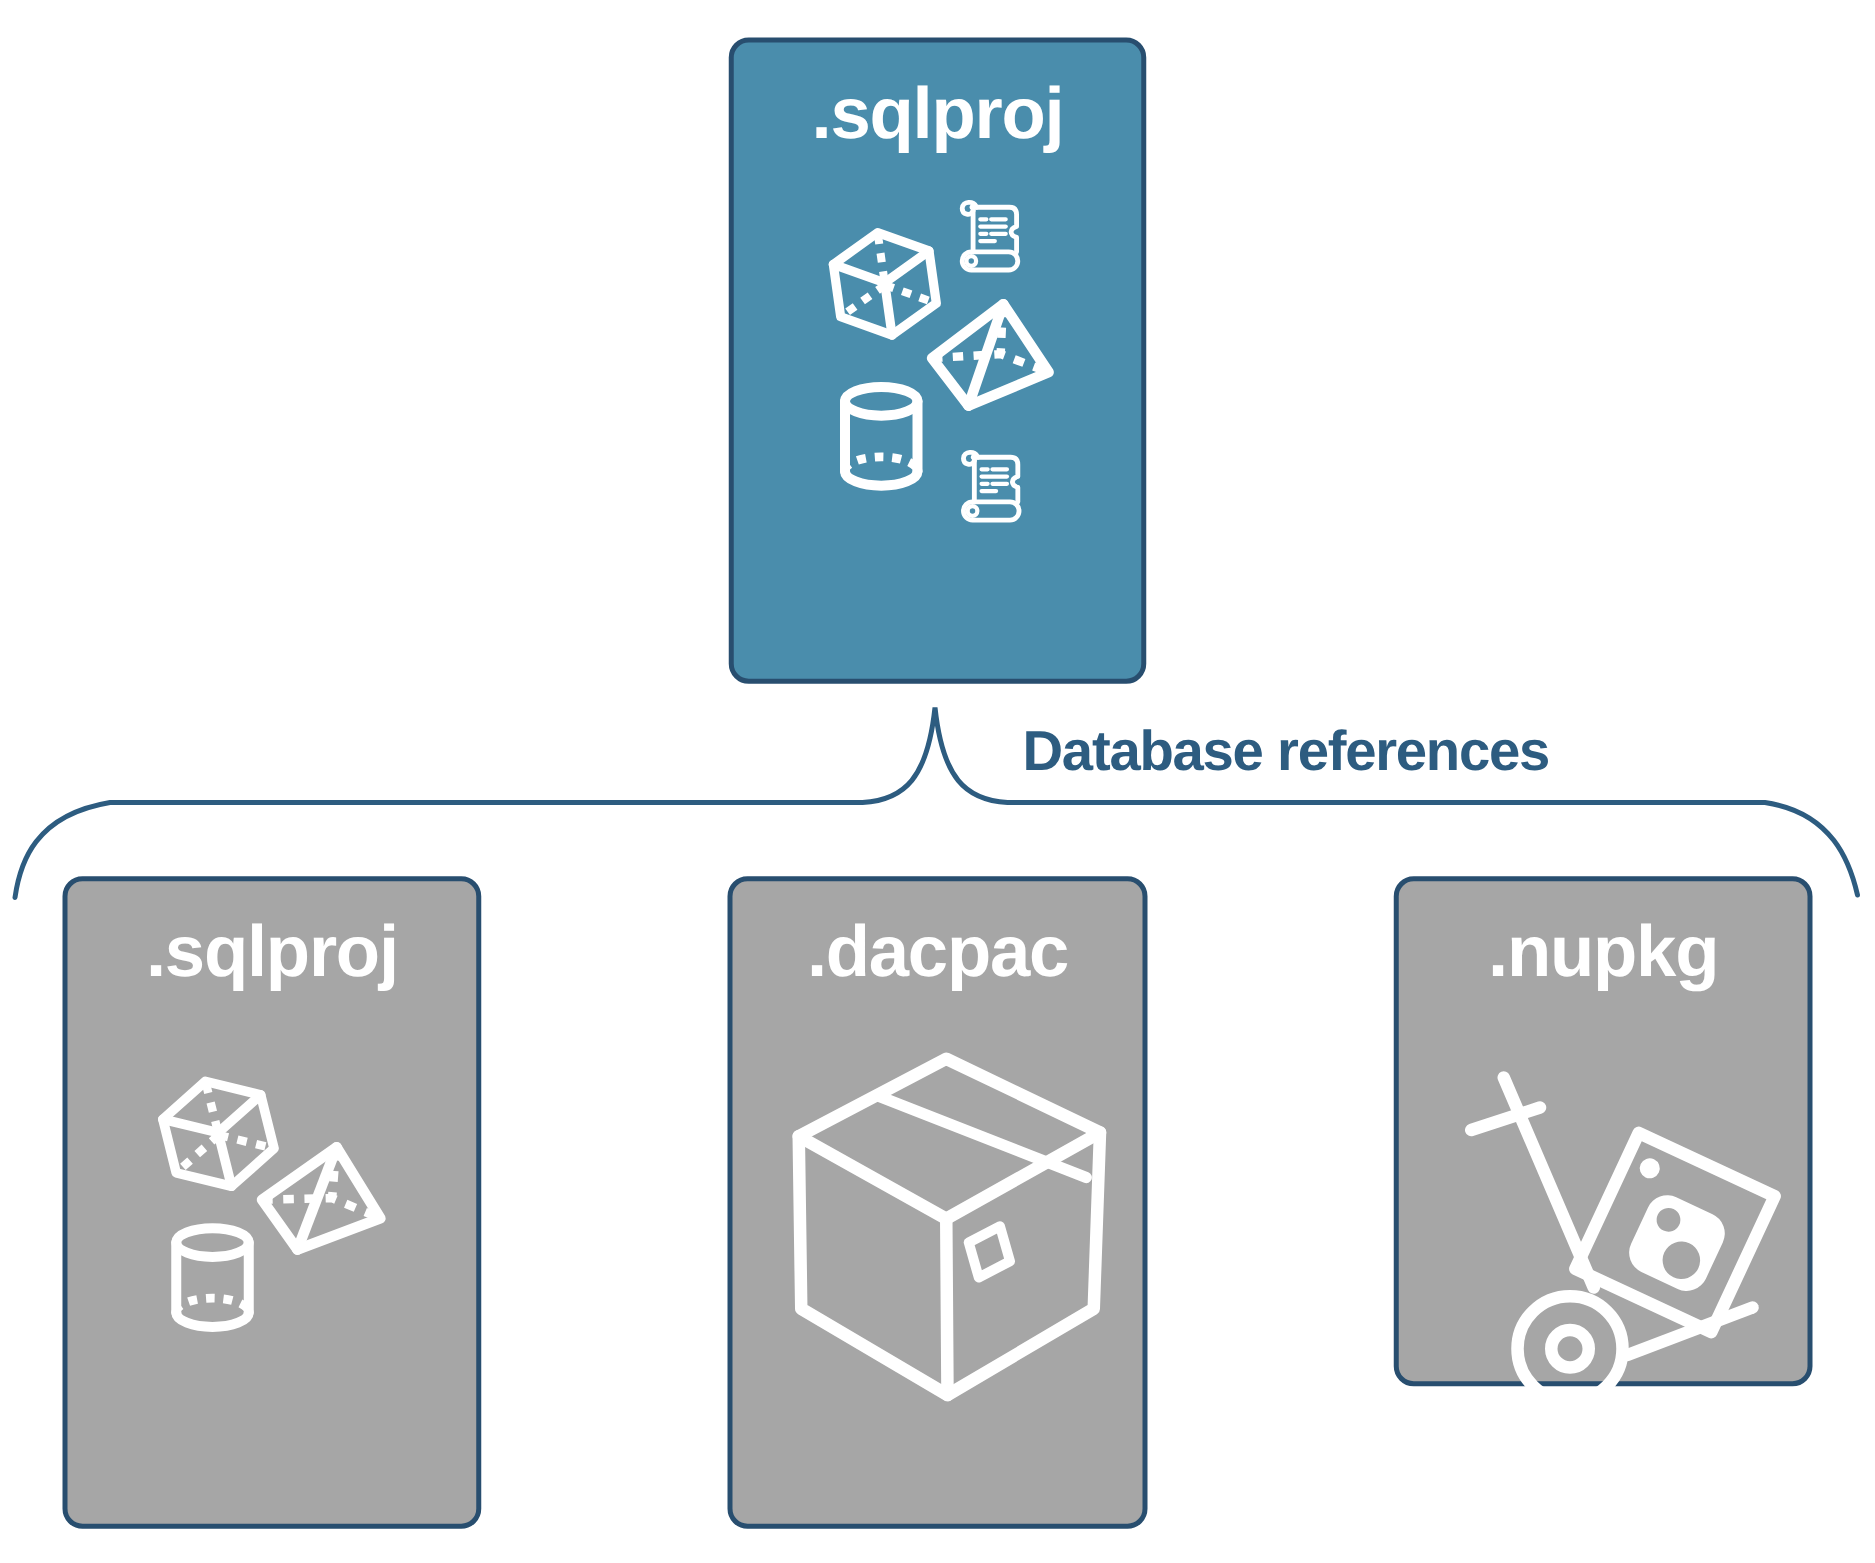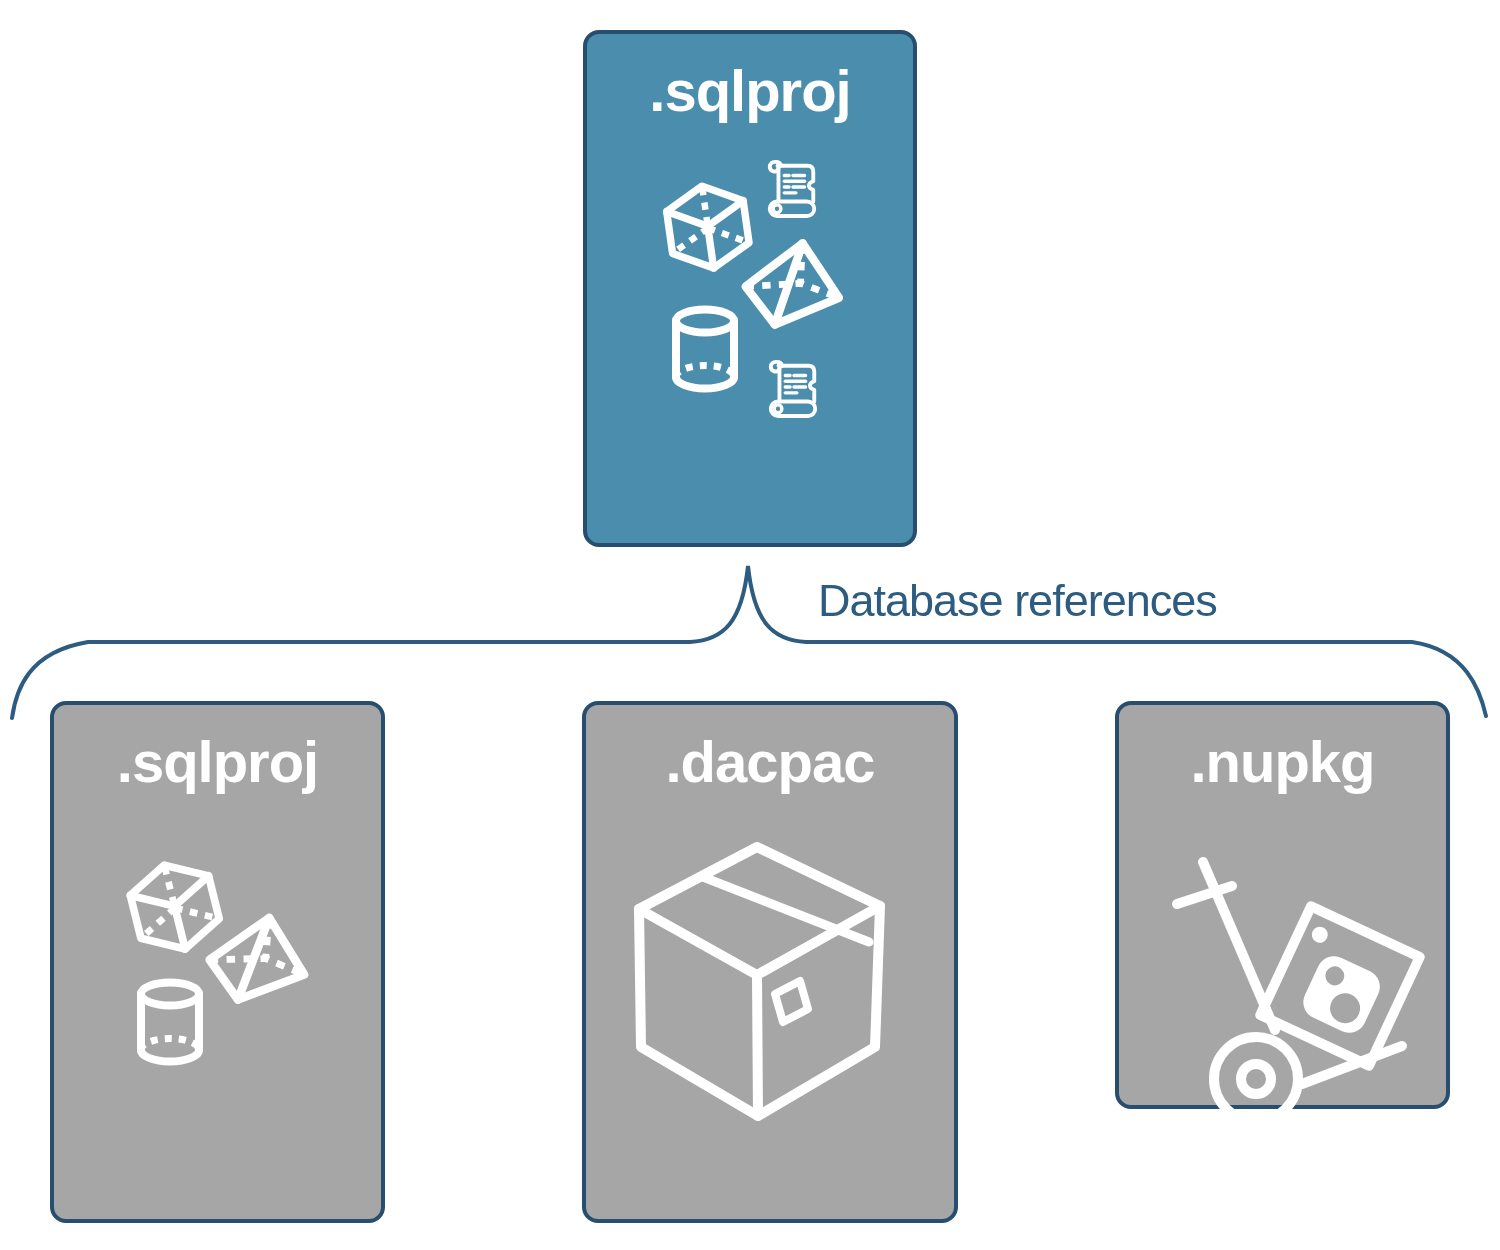--- a/index.html
+++ b/index.html
@@ -1,26 +1,26 @@
 <!DOCTYPE html>
 <html><head>
 <meta charset="utf-8">
 <style>
   html,body{margin:0;padding:0;background:#fff;}
   .canvas{position:relative;width:1500px;height:1250px;background:#ffffff;overflow:hidden;
           font-family:"Liberation Sans",sans-serif;}
   .card{position:absolute;box-sizing:border-box;border:4.5px solid #284e6f;border-radius:16px;}
   .card.source{left:583px;top:30px;width:334px;height:517px;background:#4a8dac;}
   .card.t0{left:50px;top:701px;width:335px;height:522px;background:#a6a6a6;}
-  .card.t1{left:582px;top:701px;width:376px;height:522px;background:#a6a6a6;}
+  .card.t1{left:582px;top:701px;width:336px;height:522px;background:#a6a6a6;}
   .card.t2{left:1115px;top:701px;width:335px;height:408px;background:#a6a6a6;}
   .card-title{position:absolute;top:28px;left:0;right:0;text-align:center;
               font-weight:700;font-size:58px;line-height:1;color:#ffffff;letter-spacing:-1px;}
   .connector-svg{position:absolute;left:0;top:0;width:1500px;height:1250px;}
-  .connector-label{position:absolute;left:818px;top:578px;font-weight:400;font-size:45px;
+  .connector-label{position:absolute;left:818px;top:578px;font-weight:700;font-size:45px;
                    line-height:1;color:#2d5c80;letter-spacing:-1px;white-space:nowrap;}
   svg.icon{position:absolute;overflow:visible;}
   .s{stroke:#ffffff;fill:none;stroke-linecap:round;stroke-linejoin:round;}
   .d{stroke:#ffffff;fill:none;stroke-linecap:butt;stroke-linejoin:round;}
   .fillw{fill:#ffffff;stroke:none;}
   .hole{fill:#a6a6a6;stroke:none;}
   .brace{stroke:#2d5c80;stroke-width:4;fill:none;stroke-linecap:round;}
 </style>
 </head>
 <body>

